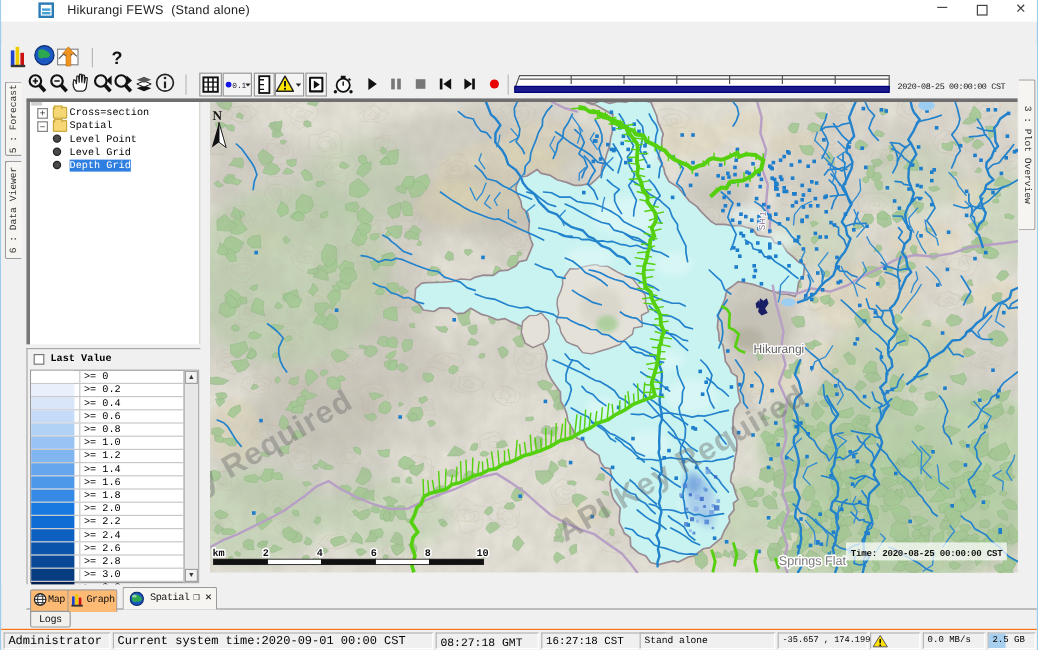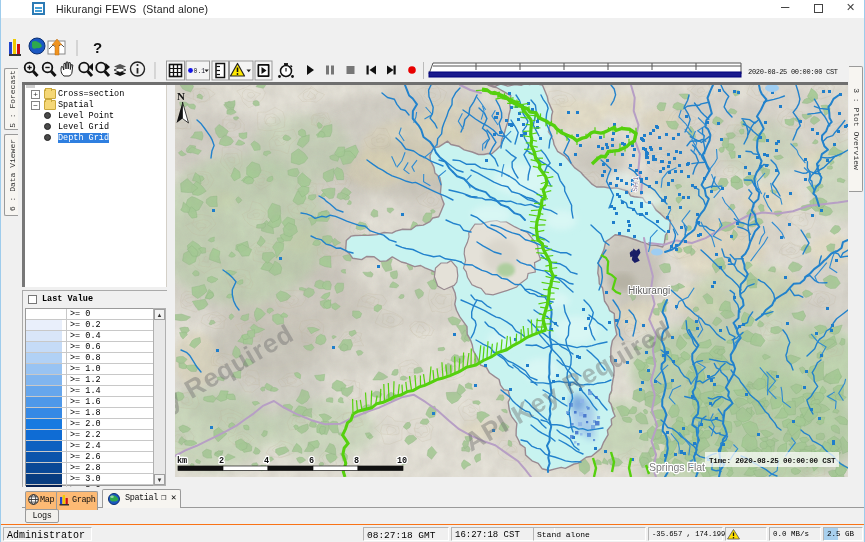--- a/index.html
+++ b/index.html
@@ -2088,20 +2088,21 @@
 <div class="btab active" style="left:80px;width:79px"><svg width="12" height="12" style="position:absolute;left:5px;top:3px">
           <circle cx="6" cy="6" r="5.5" fill="#1a57c2"></circle>
           <path d="M2 3.5 Q4.8 1.2 7.5 3 Q10 4 10.5 6.5 Q8.5 9 6 8.2 Q3 9.5 2 6.8 Z" fill="#2ea84e"></path>
           <circle cx="6" cy="6" r="5.5" fill="none" stroke="#0c2f70"></circle>
           <ellipse cx="4" cy="3.8" rx="1.8" ry="1.2" fill="#ffffff" opacity="0.5"></ellipse>
         </svg><span style="margin-left:22px">Spatial</span><span style="position:absolute;right:14px;top:0px;font-size:9px;color:#111">❐</span><span style="position:absolute;right:4px;top:0px;font-weight:bold;font-size:9px;color:#111">✕</span></div>
 </div>
 <div id="logs">Logs</div>
 <div id="status">
   <div class="seg" style="left:2px;width:89px;font-size:10px">Administrator</div>
+  <div class="seg" style="left:93px;width:267px;font-size:10px">Current system time:2020-09-01 00:00 CST</div>
   <div class="seg" style="left:362px;width:86px;font-size:9.5px">08:27:18 GMT</div>
   <div class="seg" style="left:450px;width:104px;font-size:9px">16:27:18 CST</div>
   <div class="seg" style="left:532px;width:113px;font-size:8px;font-weight:normal">Stand alone</div>
   <div class="seg" style="left:647px;width:75px;font-size:7.2px">-35.657 , 174.199</div>
   <div class="seg" style="left:724px;width:42px">
         <svg width="13" height="11" style="position:absolute;left:1px;top:1px">
           <path d="M6.5 0.5 L12.5 10 L0.5 10 Z" fill="#ffe000" stroke="#555" stroke-width="0.8"></path>
           <line x1="6.5" y1="3.5" x2="6.5" y2="7" stroke="#111" stroke-width="1.3"></line>
           <circle cx="6.5" cy="8.7" r="0.8" fill="#111"></circle>
         </svg>

